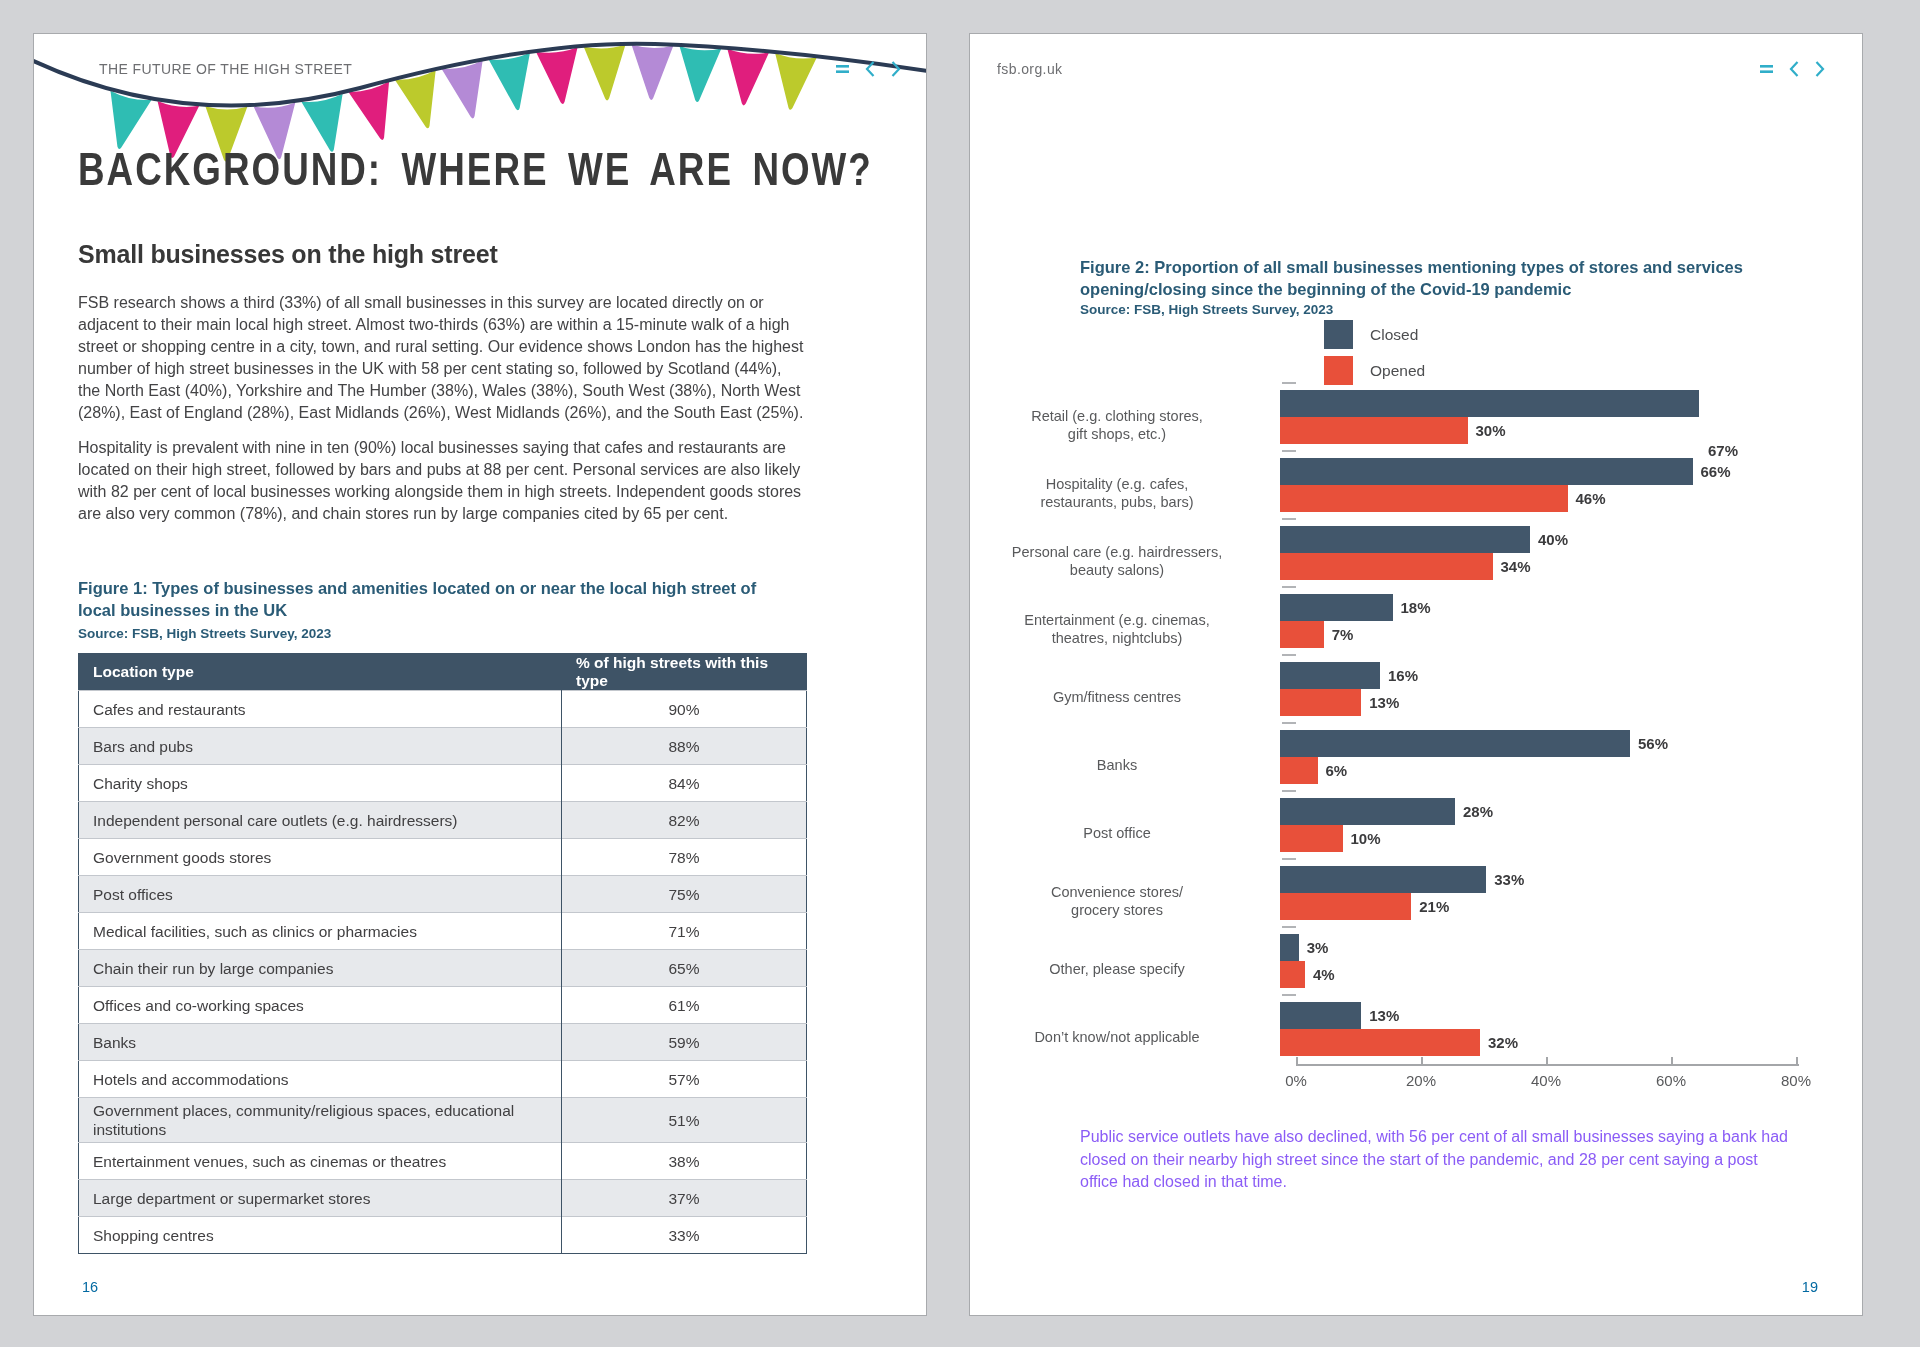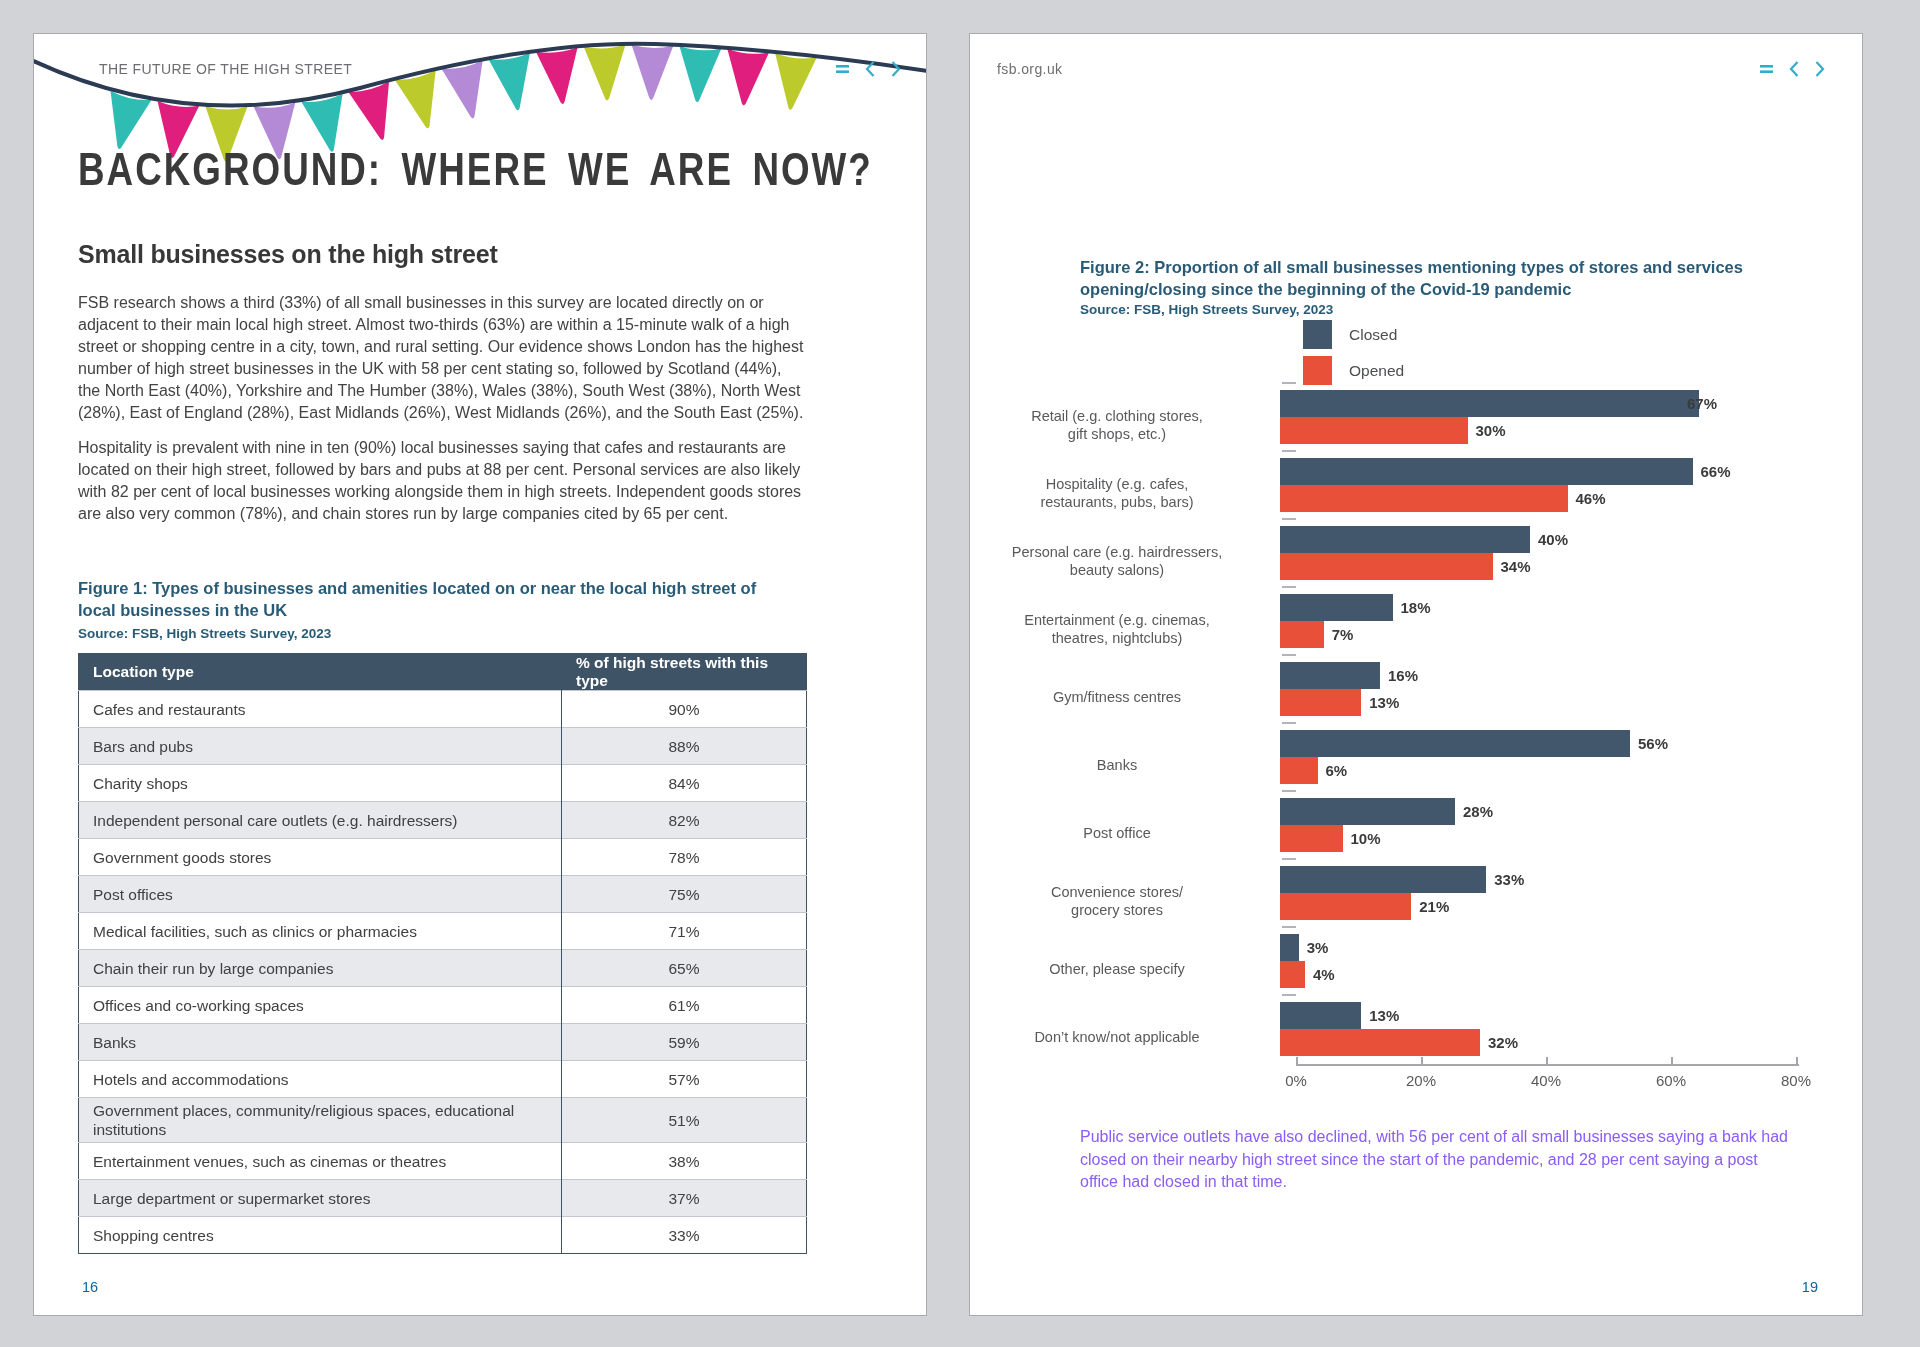--- a/index.html
+++ b/index.html
@@ -68,21 +68,21 @@
   .data-table tr.alt { background:#e7e9ec; }
 
   .page-number { position:absolute; bottom:20px; font-size:14.5px; color:#0369a1; }
   .pn-left { left:48px; } .pn-right { right:44px; }
 
   
   .fc2 { left:110px; top:222px; width:726px; }
   .fs2 { left:110px; top:268px; }
 
   .legend { position:absolute; left:333px; top:286px; display:flex; flex-direction:column; gap:7px; }
-  .legend-row { display:flex; align-items:center; }
+  .legend-row { display:flex; align-items:center;margin-left:21px; }
   .legend-swatch { width:29px; height:29px; }
   .legend-label { margin-left:17px; font-size:15.5px; color:#4d4e50; }
 
   .chart { position:absolute; left:0; top:356px; width:892px; }
   .chart-group { position:relative; display:flex; margin-bottom:14px; }
   .group-tick { position:absolute; left:312px; top:-8px; width:14px; height:2px; background:#b2b4b7; }
   .cat-label {
     width:310px; padding-right:16px; box-sizing:border-box; align-self:center;
     text-align:center; font-size:14.5px; color:#58595b; line-height:18px; white-space:pre-line;margin-top:15px;
   }
@@ -272,21 +272,21 @@
       </div>
 
     <div class="chart">
         <div class="chart-group">
           <div class="group-tick"></div>
           <div class="cat-label">Retail (e.g. clothing stores,
 gift shops, etc.)</div>
           <div class="bars">
             <div class="bar-row">
               <div class="bar" style="width: 418.75px; background: rgb(66, 87, 107);"></div>
-              <span class="bar-value" style="left: 399px;">67%</span>
+              <span class="bar-value" style="left: 420px; margin-top: 47px;">67%</span>
             </div>
             <div class="bar-row">
               <div class="bar" style="width: 187.5px; background: rgb(232, 80, 58);"></div>
               <span class="bar-value" style="left: 187.5px;">30%</span>
             </div>
           </div>
         </div>
         <div class="chart-group">
           <div class="group-tick"></div>
           <div class="cat-label">Hospitality (e.g. cafes,

